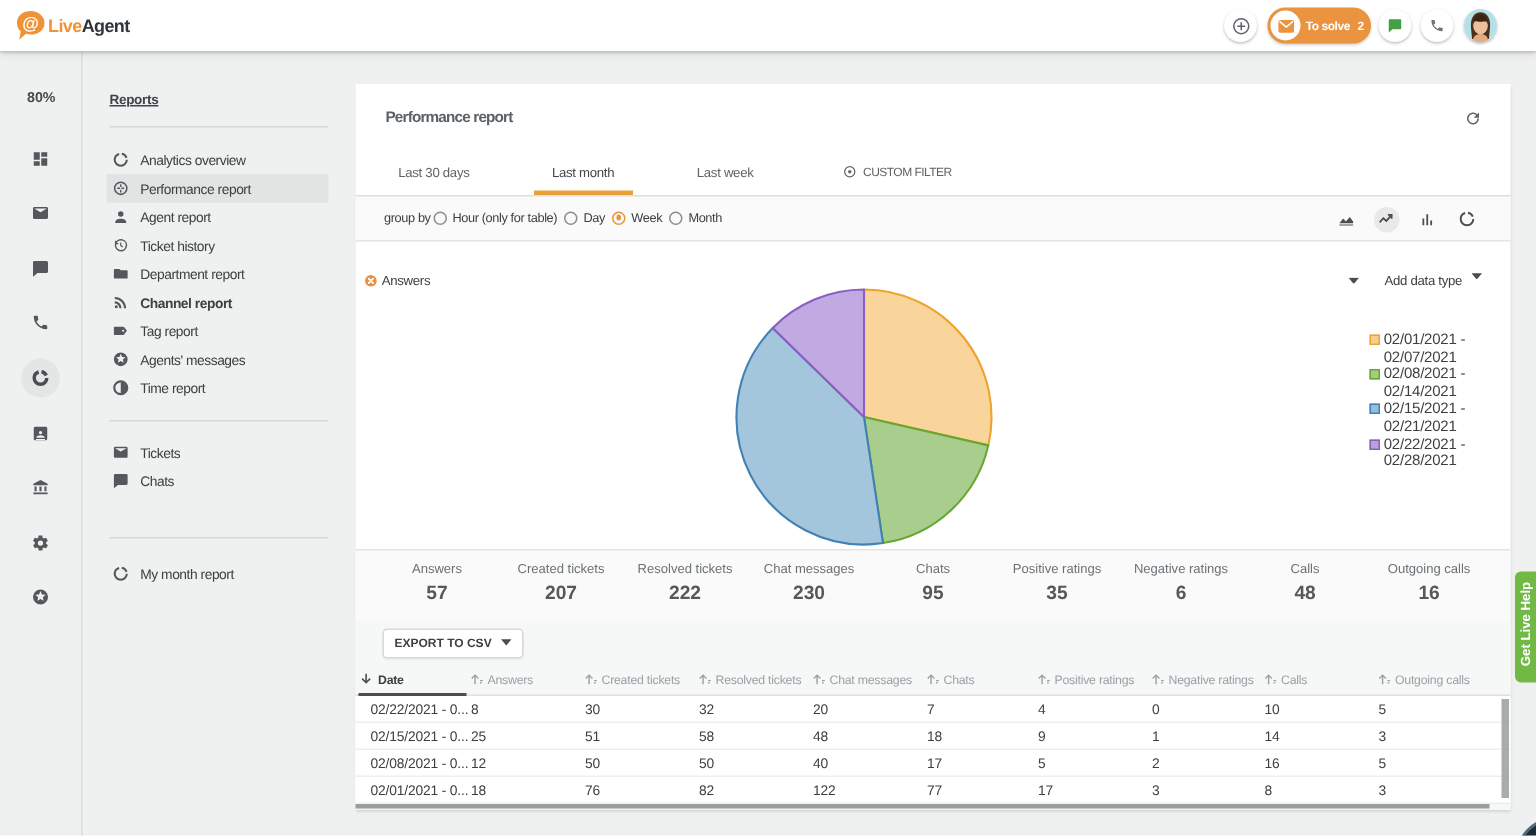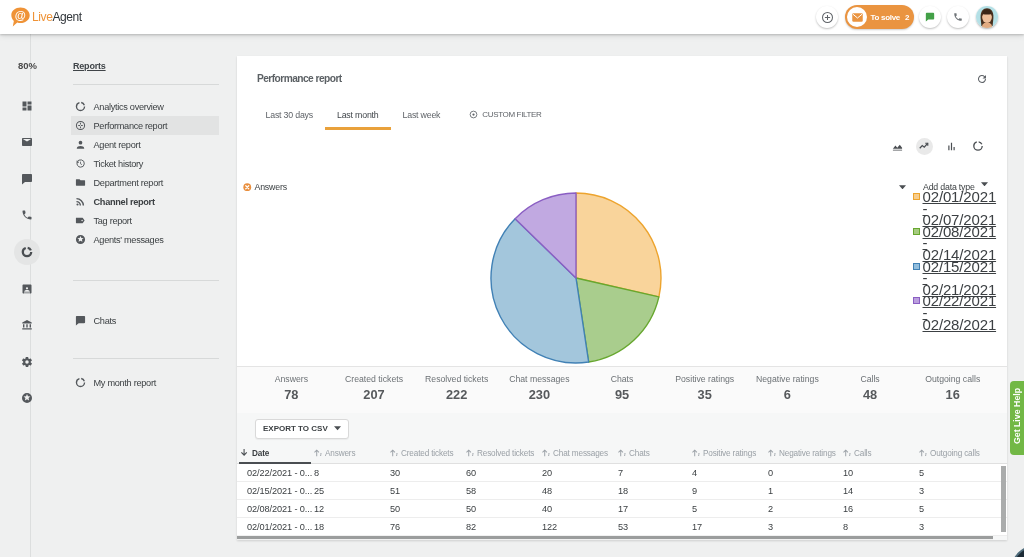--- a/index.html
+++ b/index.html
@@ -2,67 +2,67 @@
 <html><head>
 <meta charset="utf-8">
 <style>
 * { margin:0; padding:0; box-sizing:border-box; }
 html,body { width:1024px; height:557px; overflow:hidden; }
 body { font-family:"Liberation Sans", sans-serif; background:#eff0f0; position:relative; color:#424242; }
 
 #topbar { position:absolute; left:0; top:0; width:1024px; height:34px; background:#fff; z-index:30;
   box-shadow:0 1px 2px rgba(0,0,0,.18), 0 2px 6px rgba(0,0,0,.10); }
 #logo { position:absolute; left:10px; top:6px; display:flex; align-items:center; }
-#logo .word { font-size:12px; font-weight:normal; letter-spacing:-0.4px; margin-left:1px; color:#30353a; }
+#logo .word { font-size:12px; font-weight:bold; letter-spacing:-0.4px; margin-left:1px; color:#30353a; }
 #logo .word .lv { color:#ef9337; }
 .hbtn { position:absolute; top:6px; width:22px; height:22px; border-radius:50%; background:#fff;
   box-shadow:0 1px 2px rgba(0,0,0,.25); display:flex; align-items:center; justify-content:center; }
 #tosolve { position:absolute; left:845px; top:5px; width:69px; height:24px; border-radius:12px;
   background:#ea9440; display:flex; align-items:center; box-shadow:0 1px 2px rgba(0,0,0,.2); }
 #tosolve .env { width:20px; height:20px; margin-left:2px; border-radius:50%; background:#fff;
   display:flex; align-items:center; justify-content:center; }
 #tosolve .txt { color:#fff; font-size:8px; font-weight:bold; letter-spacing:-0.3px; margin-left:3.5px; white-space:nowrap; }
 #tosolve .n { color:#fff; font-size:8px; font-weight:bold; margin-left:5px; }
 
-#rail { position:absolute; left:0; top:34px; width:31px; height:523px; border-right:1px solid #dcdede; }
+#rail { position:absolute; left:0; top:34px; width:55px; height:523px; border-right:1px solid #dcdede; }
 #rail .pct { position:absolute; top:26px; left:0; width:55px; text-align:center; font-size:9.5px; font-weight:bold; color:#4a4a4a; }
 .ric { position:absolute; left:21px; width:12px; height:12px; }
 #railsel { position:absolute; left:14px; top:205px; width:26px; height:26px; border-radius:50%; background:#e4e5e5; }
 
 #panel { position:absolute; left:56px; top:34px; width:180px; height:523px; }
 #panel h2 { position:absolute; left:17px; top:27px; font-size:9px; letter-spacing:-0.2px; font-weight:bold; color:#3f4448;text-decoration:underline; }
 .pdiv { position:absolute; left:17px; width:146px; border-top:1px solid #d7d9d9; }
 .pitem { position:absolute; left:15px; width:148px; height:19px; display:flex; align-items:center; font-size:9.2px; letter-spacing:-0.3px; color:#3c4043; }
 .pitem svg { width:11px; height:11px; margin-left:4px; margin-right:7.5px; flex:none; }
 .pitem.sel { background:#e2e3e3; }
 
 #main { position:absolute; left:237px; top:56px; width:770px; height:484px; background:#fff;
   box-shadow:0 1px 2px rgba(0,0,0,.14); }
 #title { position:absolute; left:20px; top:17px; font-size:10.2px; font-weight:bold; color:#5c6165; letter-spacing:-0.55px; }
 #refresh { position:absolute; right:19.5px; top:17px; width:12px; height:12px; }
-#tabs { position:absolute; left:16.5px; top:43px; height:31px; display:flex; }
+#tabs { position:absolute; left:16.5px; top:43px; height:31px; display:flex;gap:31px; }
 .tab { height:31px; padding:0 12px; display:flex; align-items:center; font-size:8.8px; letter-spacing:-0.2px; color:#5f6368; position:relative; }
 .tab.on { color:#42474c; }
 .tab.on:after { content:""; position:absolute; left:0; right:0; bottom:0; height:3px; background:#e9a13b; }
 #toolbar { position:absolute; left:0; top:73.5px; width:770px; height:31.5px; background:#fafafa;
   border-top:1px solid #dedede; border-bottom:1px solid #e4e4e4; display:flex; align-items:center; font-size:8.5px; letter-spacing:-0.25px; color:#3c4043; }
 #toolbar .gb { margin-left:19px; margin-right:2px; }
 .radio { width:9px; height:9px; border:1.4px solid #8a8f93; border-radius:50%; margin-right:3.5px; flex:none; position:relative; }
 .radio.on { border-color:#e9953c; }
 .radio.on:after { content:""; position:absolute; left:1.4px; top:1.4px; width:3.6px; height:3.6px; border-radius:50%; background:#e9953c; }
 .rlbl { margin-right:5px; display:flex; align-items:center; }
 #ctypes { position:absolute; right:20.5px; top:75px; height:30px; display:flex; align-items:center; gap:10px; }
 #ctypes .ci { width:17px; height:17px; display:flex; align-items:center; justify-content:center; border-radius:50%; }
 #ctypes .ci.on { background:#e9e9e9; }
 
 #chart { position:absolute; left:0; top:105px; width:770px; height:205px; }
 #chip { position:absolute; left:6px; top:21px; display:flex; align-items:center; font-size:8.8px; letter-spacing:-0.2px; color:#3c4043; }
 #ddcaret { position:absolute; left:662px; top:23.5px; }
 #addtype { position:absolute; left:686px; top:20.5px; font-size:8.8px; letter-spacing:-0.2px; color:#3c4043; display:flex; align-items:flex-start; }
-#legend { position:absolute; left:675.5px; top:30px; width:92px; font-size:15px; letter-spacing:-0.15px; color:#3c4043; line-height:11.6px;text-decoration:underline; }
+#legend { position:absolute; left:675.5px; top:60px; width:92px; font-size:10px; letter-spacing:-0.15px; color:#3c4043; line-height:11.6px; }
 .litem { display:flex; margin-bottom:0; }
 .lsq { width:7px; height:7px; margin:2px 3px 0 0; flex:none; }
 
 #stats { position:absolute; left:0; top:310px; width:770px; height:46.5px; background:#fafafa;
   border-top:1px solid #e4e4e4; display:flex; padding:0 13px; }
 .stat { flex:1; text-align:center; }
 .stat .l { font-size:8.7px; color:#6c7175; margin-top:7px; }
 .stat .v { font-size:12.8px; font-weight:bold; color:#56595c; margin-top:2.5px; }
 
 #tblsec { position:absolute; left:0; top:356.5px; width:770px; height:127px; background:#f6f7f7; }
@@ -225,20 +225,33 @@
         <path d="M3 6h12.5c.6 0 1.2.3 1.6.8L21 12l-3.9 5.2c-.4.5-1 .8-1.6.8H3c-.6 0-1-.4-1-1V7c0-.6.4-1 1-1zm12.5 4.4a1.6 1.6 0 100 3.2 1.6 1.6 0 000-3.2z"></path>
       </svg>
       <span>Tag report</span>
     </div>
     <div class="pitem" style="top: 196px;">
       <svg viewBox="0 0 24 24" fill="#54585c">
         <path d="M12 2a10 10 0 100 20 10 10 0 000-20zm4.2 15l-4.2-2.5L7.8 17l1.1-4.8L5.2 9l4.9-.4L12 4.1l1.9 4.5 4.9.4-3.7 3.2 1.1 4.8z"></path>
       </svg>
       <span>Agents' messages</span>
     </div>
+    <div class="pitem" style="top: 215px;">
+      <svg viewBox="0 0 24 24" fill="#54585c">
+        <path d="M12 2a10 10 0 100 20 10 10 0 000-20zm0 2.2v15.6a7.8 7.8 0 01-5.5-13.3A7.8 7.8 0 0112 4.2z"></path>
+        <circle cx="12" cy="12" r="10" fill="none" stroke="#54585c" stroke-width="2"></circle>
+      </svg>
+      <span>Time report</span>
+    </div>
+    <div class="pitem" style="top: 258px;">
+      <svg viewBox="0 0 24 24" fill="#54585c">
+        <path d="M4 4h16c1.1 0 2 .9 2 2v12c0 1.1-.9 2-2 2H4c-1.1 0-2-.9-2-2V6c0-1.1.9-2 2-2zm8 7L20.4 6H3.6L12 11z"></path>
+      </svg>
+      <span>Tickets</span>
+    </div>
     <div class="pitem" style="top: 277px;">
       <svg viewBox="0 0 24 24" fill="#54585c">
         <path d="M4 2h16c1.1 0 2 .9 2 2v12c0 1.1-.9 2-2 2H8l-6 5V4c0-1.1.9-2 2-2z"></path>
       </svg>
       <span>Chats</span>
     </div>
     <div class="pitem" style="top: 339px;">
       <svg viewBox="0 0 24 24" fill="none" stroke="#54585c" stroke-width="3">
         <circle cx="12" cy="12" r="8.8" stroke-dasharray="38 4 9 4"></circle>
       </svg>
@@ -256,20 +269,27 @@
     <div class="tab on">Last month</div>
     <div class="tab">Last week</div>
     <div class="tab" style="color:#5f6368; font-size:8px; letter-spacing:-0.35px;">
       <svg width="9" height="9" viewBox="0 0 24 24" fill="none" stroke="#5f6368" stroke-width="2.2" style="margin:0 4px 0 5px;">
         <circle cx="12" cy="12" r="9"></circle>
           <circle cx="12" cy="12" r="3" fill="#5f6368" stroke="none"></circle>
       </svg>
       CUSTOM FILTER</div>
   </div>
 
+  <div id="toolbar">
+    <span class="gb">group by</span>
+    <span class="rlbl"><span class="radio"></span>Hour (only for table)</span>
+    <span class="rlbl"><span class="radio"></span>Day</span>
+    <span class="rlbl"><span class="radio on"></span>Week</span>
+    <span class="rlbl"><span class="radio"></span>Month</span>
+  </div>
   <div id="ctypes">
     <div class="ci">
         <svg width="11" height="11" viewBox="0 0 24 24" fill="#4a4e52">
           <path d="M2 19h20v1.5H2zM2 17l5.5-7 4 4.5L17 8l5 6.5V17H2z"></path>
         </svg>
       </div>
     <div class="ci on">
         <svg width="12" height="12" viewBox="0 0 24 24" fill="none" stroke="#4a4e52" stroke-width="2.4">
           <path d="M3.5 16.5l5-5.5 4 3.5 7-8"></path>
           <path d="M14.5 6.5h5v5" fill="none"></path>
@@ -313,21 +333,21 @@
         <path d="M339,117 L339.00,32.00 A85,85 0 0 1 421.87,135.91 Z" fill="#f9d49b" stroke="#eda42e"></path>
         <path d="M339,117 L421.87,135.91 A85,85 0 0 1 351.67,201.05 Z" fill="#a9cd8d" stroke="#67a72f"></path>
         <path d="M339,117 L351.67,201.05 A85,85 0 0 1 278.15,57.65 Z" fill="#a3c6dc" stroke="#4181b5"></path>
         <path d="M339,117 L278.15,57.65 A85,85 0 0 1 339.00,32.00 Z" fill="#c1a9e1" stroke="#8a5ec3"></path>
       </g>
     </svg>
   </div>
   <div id="stats">
     <div class="stat">
         <div class="l">Answers</div>
-        <div class="v">78</div>
+        <div class="v">57</div>
       </div>
     <div class="stat">
         <div class="l">Created tickets</div>
         <div class="v">207</div>
       </div>
     <div class="stat">
         <div class="l">Resolved tickets</div>
         <div class="v">222</div>
       </div>
     <div class="stat">
@@ -401,21 +421,21 @@
             <path d="M2.8 9V2.8L1 4.6.2 3.8 3.4.6l3.2 3.2-.8.8-1.8-1.8V9z" fill="#9aa0a6"></path>
             <path d="M7.5 5.5h2.3v1H7.5zM7.5 7.3h1.5v1H7.5z" fill="#9aa0a6"></path>
           </svg>Outgoing calls</div>
         <div id="dateline"></div>
       </div>
     <div id="rows">
         <div class="trow" style="top:0px;">
           <span style="left:10px;">02/22/2021 - 0...</span>
           <span style="left:77px;">8</span>
           <span style="left:153px;">30</span>
-          <span style="left:229px;">60</span>
+          <span style="left:229px;">32</span>
           <span style="left:305px;">20</span>
           <span style="left:381px;">7</span>
           <span style="left:455px;">4</span>
           <span style="left:531px;">0</span>
           <span style="left:606px;">10</span>
           <span style="left:682px;">5</span>
         </div>
         <div class="trow" style="top:18px;">
           <span style="left:10px;">02/15/2021 - 0...</span>
           <span style="left:77px;">25</span>
@@ -439,21 +459,21 @@
           <span style="left:531px;">2</span>
           <span style="left:606px;">16</span>
           <span style="left:682px;">5</span>
         </div>
         <div class="trow" style="top:54px;">
           <span style="left:10px;">02/01/2021 - 0...</span>
           <span style="left:77px;">18</span>
           <span style="left:153px;">76</span>
           <span style="left:229px;">82</span>
           <span style="left:305px;">122</span>
-          <span style="left:381px;">53</span>
+          <span style="left:381px;">77</span>
           <span style="left:455px;">17</span>
           <span style="left:531px;">3</span>
           <span style="left:606px;">8</span>
           <span style="left:682px;">3</span>
         </div>
       </div>
     <div id="vsb"></div>
     <div id="hsb">
         <div class="th"></div>
       </div>

